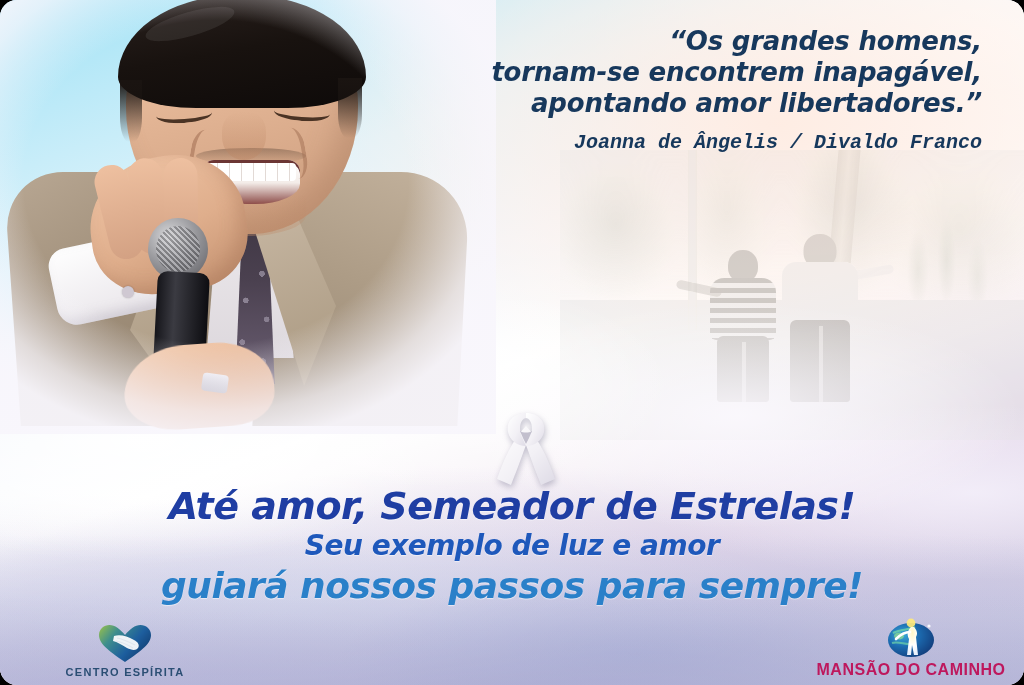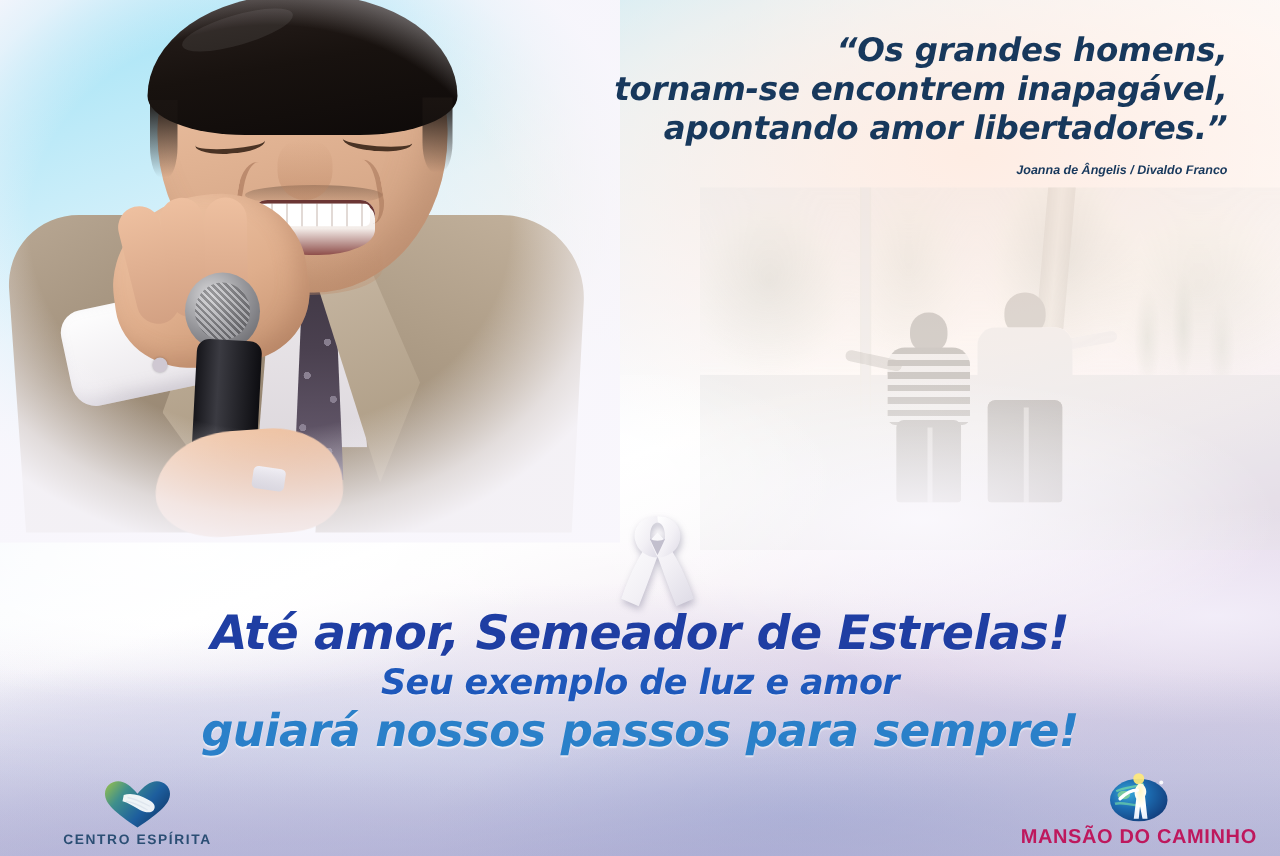--- a/index.html
+++ b/index.html
@@ -12,20 +12,21 @@
   }
 
   
   #poster {
     position: relative;
     width: 1024px;
     height: 685px;
     overflow: hidden;
     background: #e9e6f2;
     user-select: none;
+    border-radius: 17px;
   }
 
   
   .bg-layer { position: absolute; inset: 0; }
 
   .sky-base {
     background:
       linear-gradient(160deg,
         #9fe2f5 0%,
         #bdeaf8 12%,
@@ -334,24 +335,24 @@
     font-weight: 700;
     font-size: 26px;
     line-height: 31px;
     letter-spacing: -0.2px;
     color: #17385c;
     white-space: nowrap;
   }
   .quote-attrib {
     display: block;
     margin-top: 12px;
-    font-family: Liberation Sans, sans-serif;
+    font-family: Liberation Mono, monospace;
     font-style: italic;
     font-weight: 700;
-    font-size: 10px;
+    font-size: 20px;
     color: #17385c;
   }
 
   
   .ribbon-wrap {
     position: absolute;
     left: 489px; top: 409px;
     width: 74px; height: 78px;
     filter: drop-shadow(1px 3px 3px rgba(90,85,120,0.35));
   }
@@ -376,21 +377,21 @@
   .hl-3 { font-size: 36px; line-height: 40px; color: #2a80c9; }
 
   
   .logo {
     position: absolute;
     bottom: 6px;
     display: flex;
     flex-direction: column;
     align-items: center;
   }
-  .logo-left  { left: 7px;  width: 206px; }
+  .logo-left  { left: 22px;  width: 206px; }
   .logo-right { right: 10px; width: 206px; }
 
   .mark { width: 56px; height: 40px; margin-bottom: 3px; }
   .mark-right { width: 52px; height: 42px; }
 
   .logo-text { line-height: 1.05; text-align: center; }
   .logo-text-1 {
     display: block;
     font-size: 11px; font-weight: 700; letter-spacing: 1.3px;
     color: #2b4e74;

